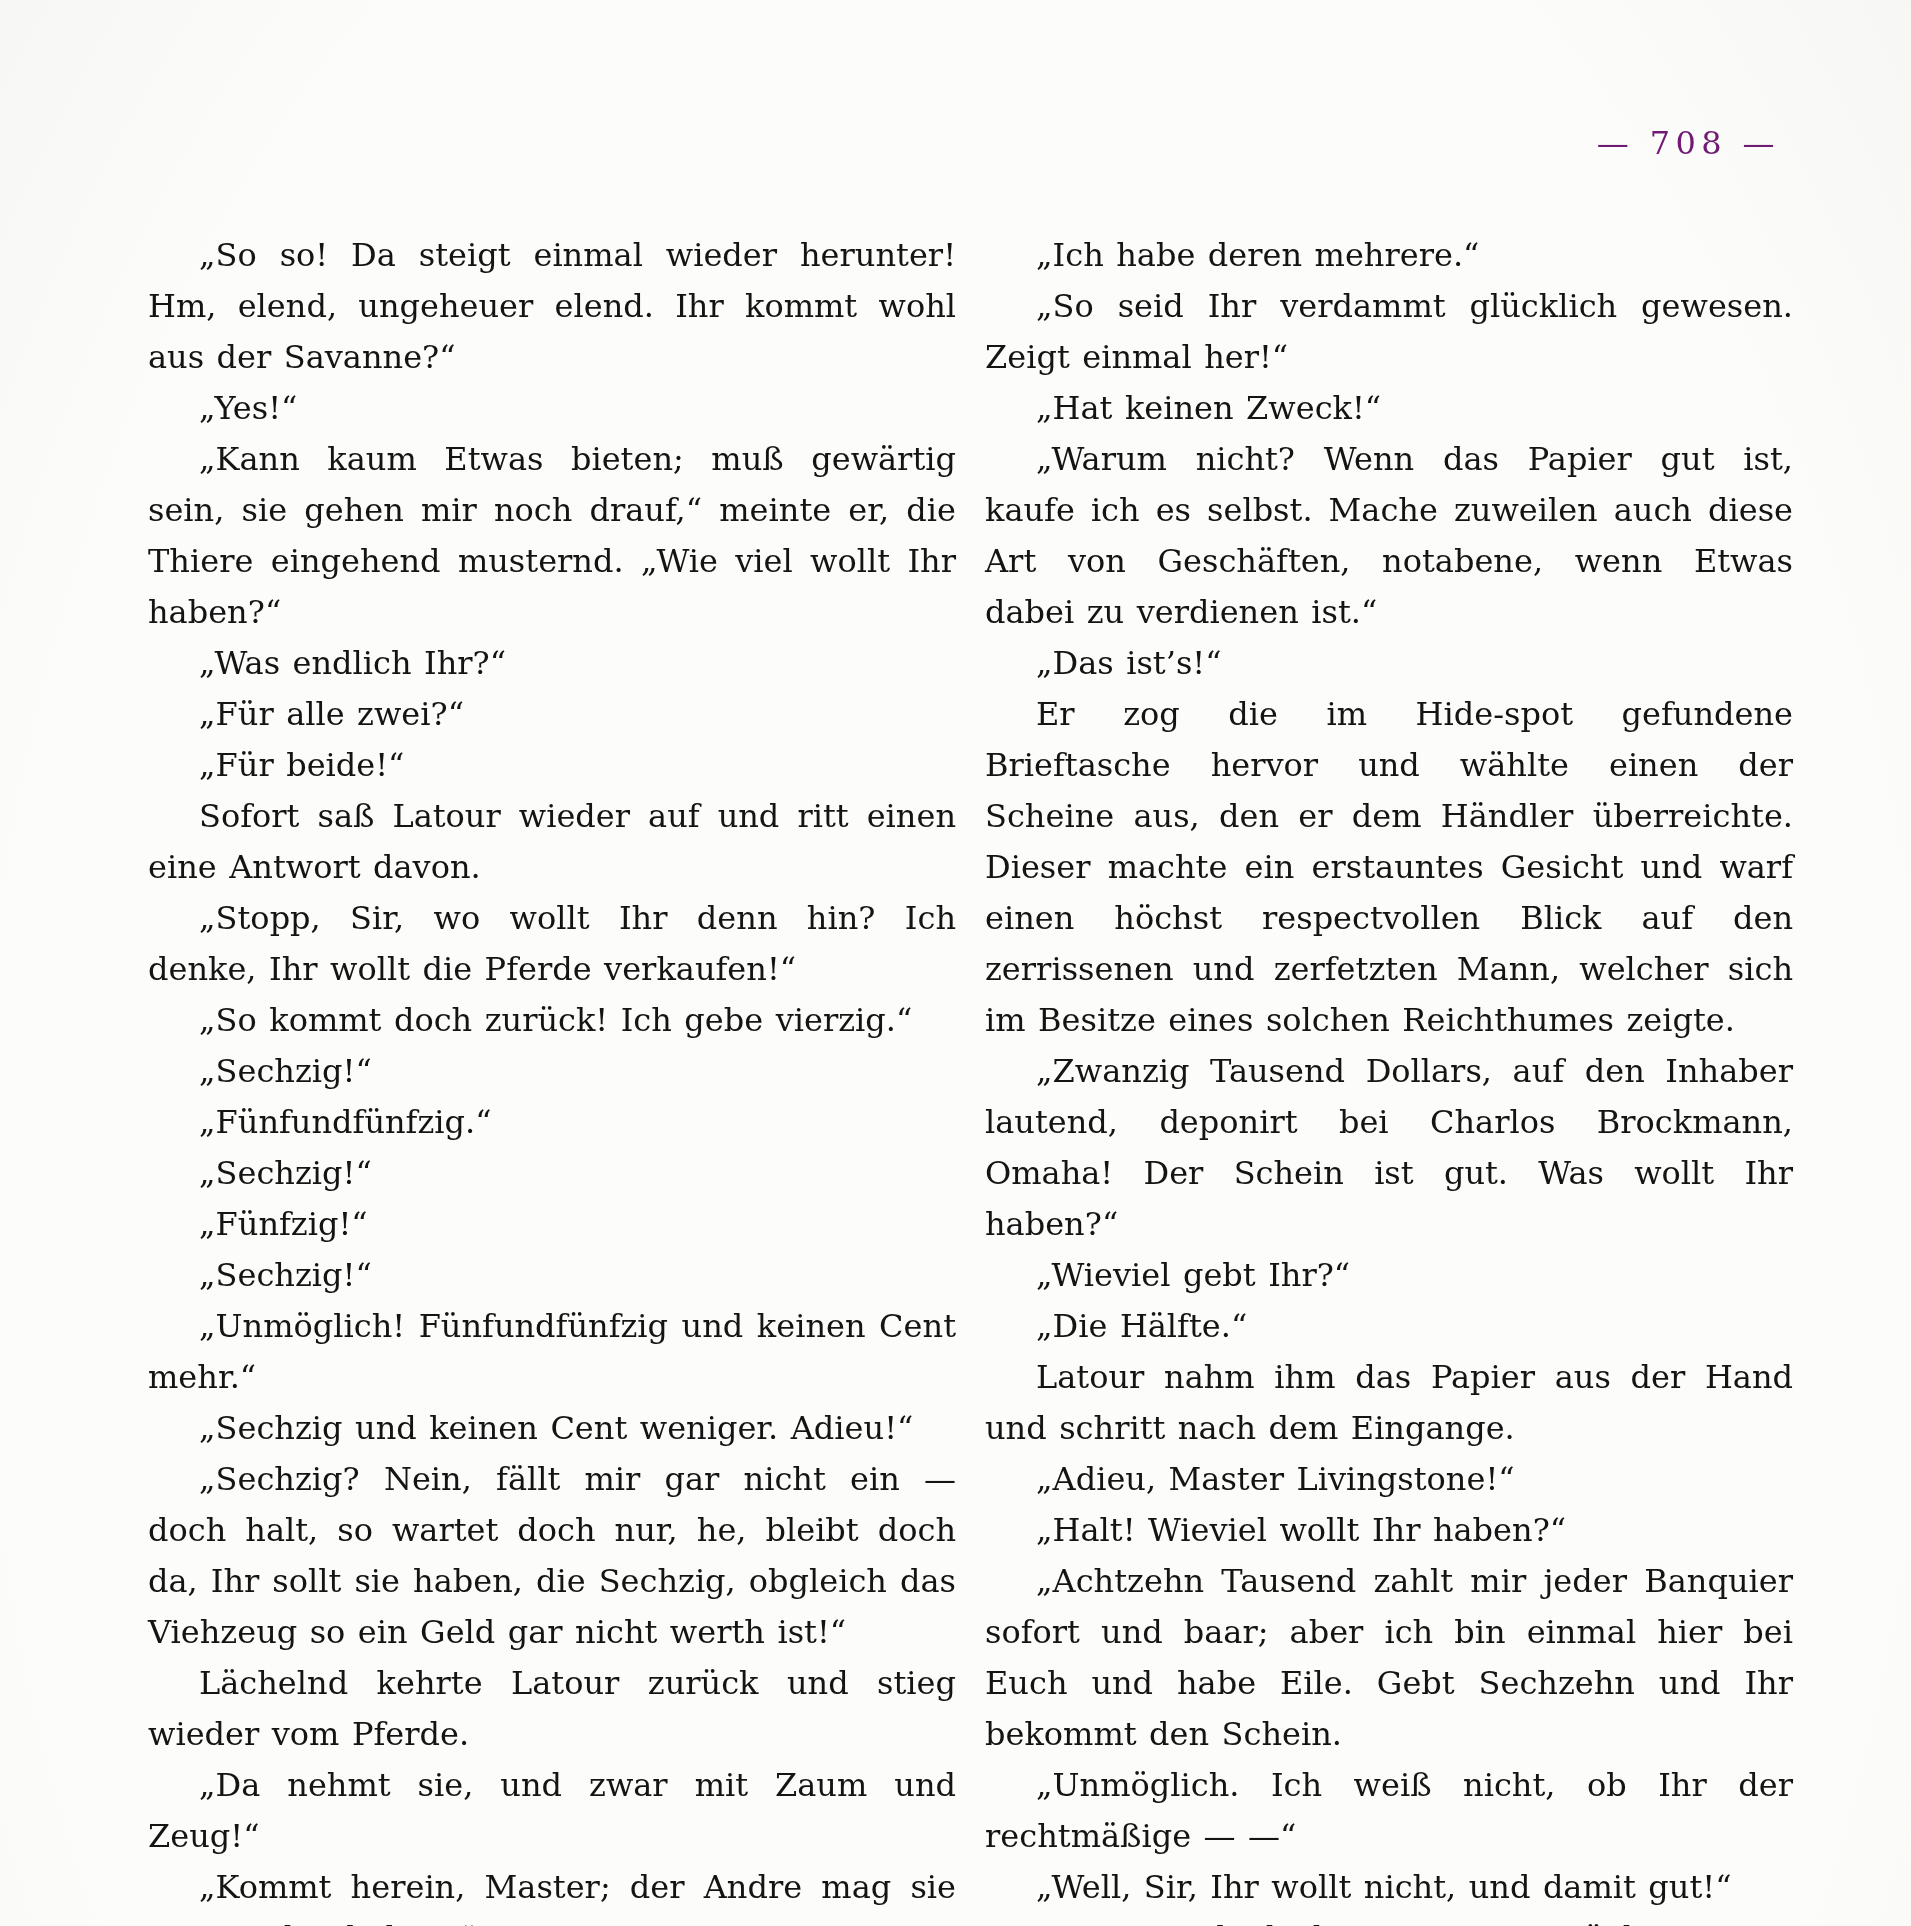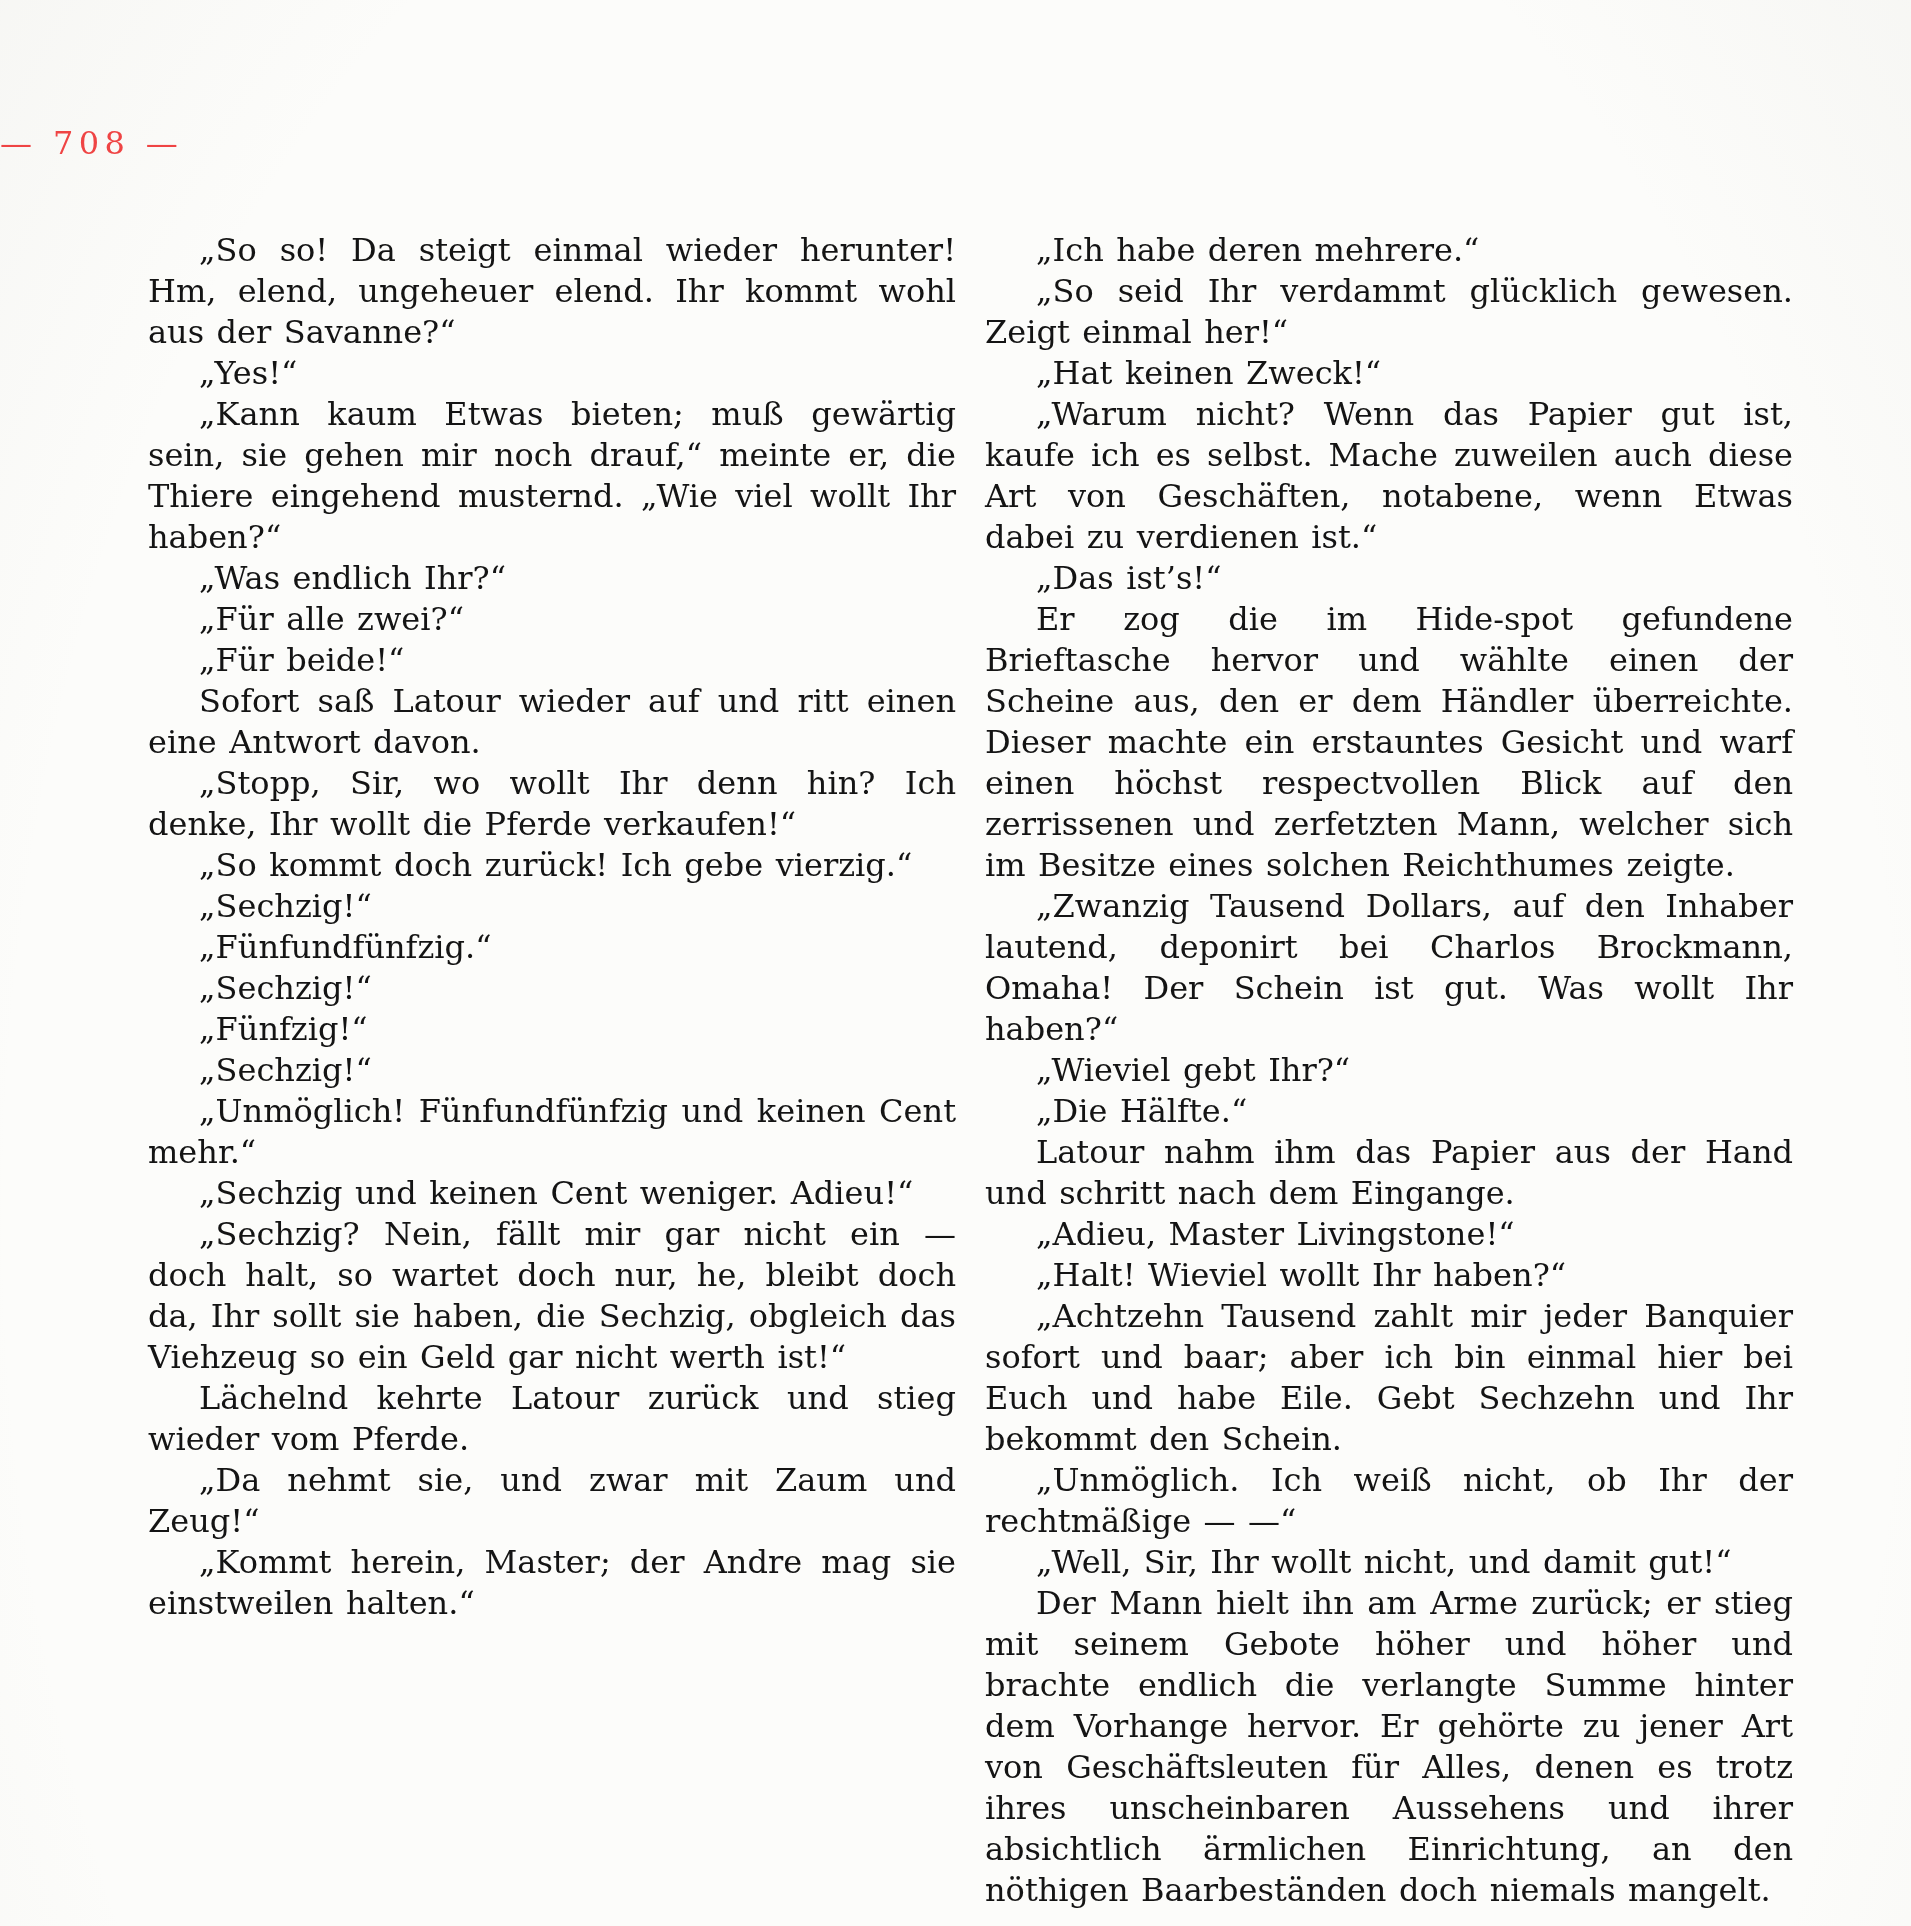--- a/index.html
+++ b/index.html
@@ -21,40 +21,40 @@
     inset: 0;
     background:
       radial-gradient(ellipse at 50% 45%, rgba(255,255,255,0) 70%, rgba(180,180,170,0.10) 100%);
     pointer-events: none;
   }
   .page-header {
     position: absolute;
     top: 124px;
     left: 0;
     width: 1780px;
-    text-align: left;
+    text-align: right;
     font-size: 32px;
     letter-spacing: 5.4px;
-    color: #ef4444;
+    color: #701a75;
   }
   .columns {
     position: absolute;
     top: 230px;
     left: 148px;
     width: 1646px;
     display: flex;
     gap: 29px;
   }
   .col {
     width: 808px;
   }
   .col p {
     margin: 0;
     font-size: 32px;
-    line-height: 41px;
+    line-height: 51px;
     text-align: justify;
     text-indent: 51px;
     word-spacing: 2.3px;
     hyphens: auto;
   }
 </style>
 </head>
 <body>
 
 <div class="paper-texture"></div>

